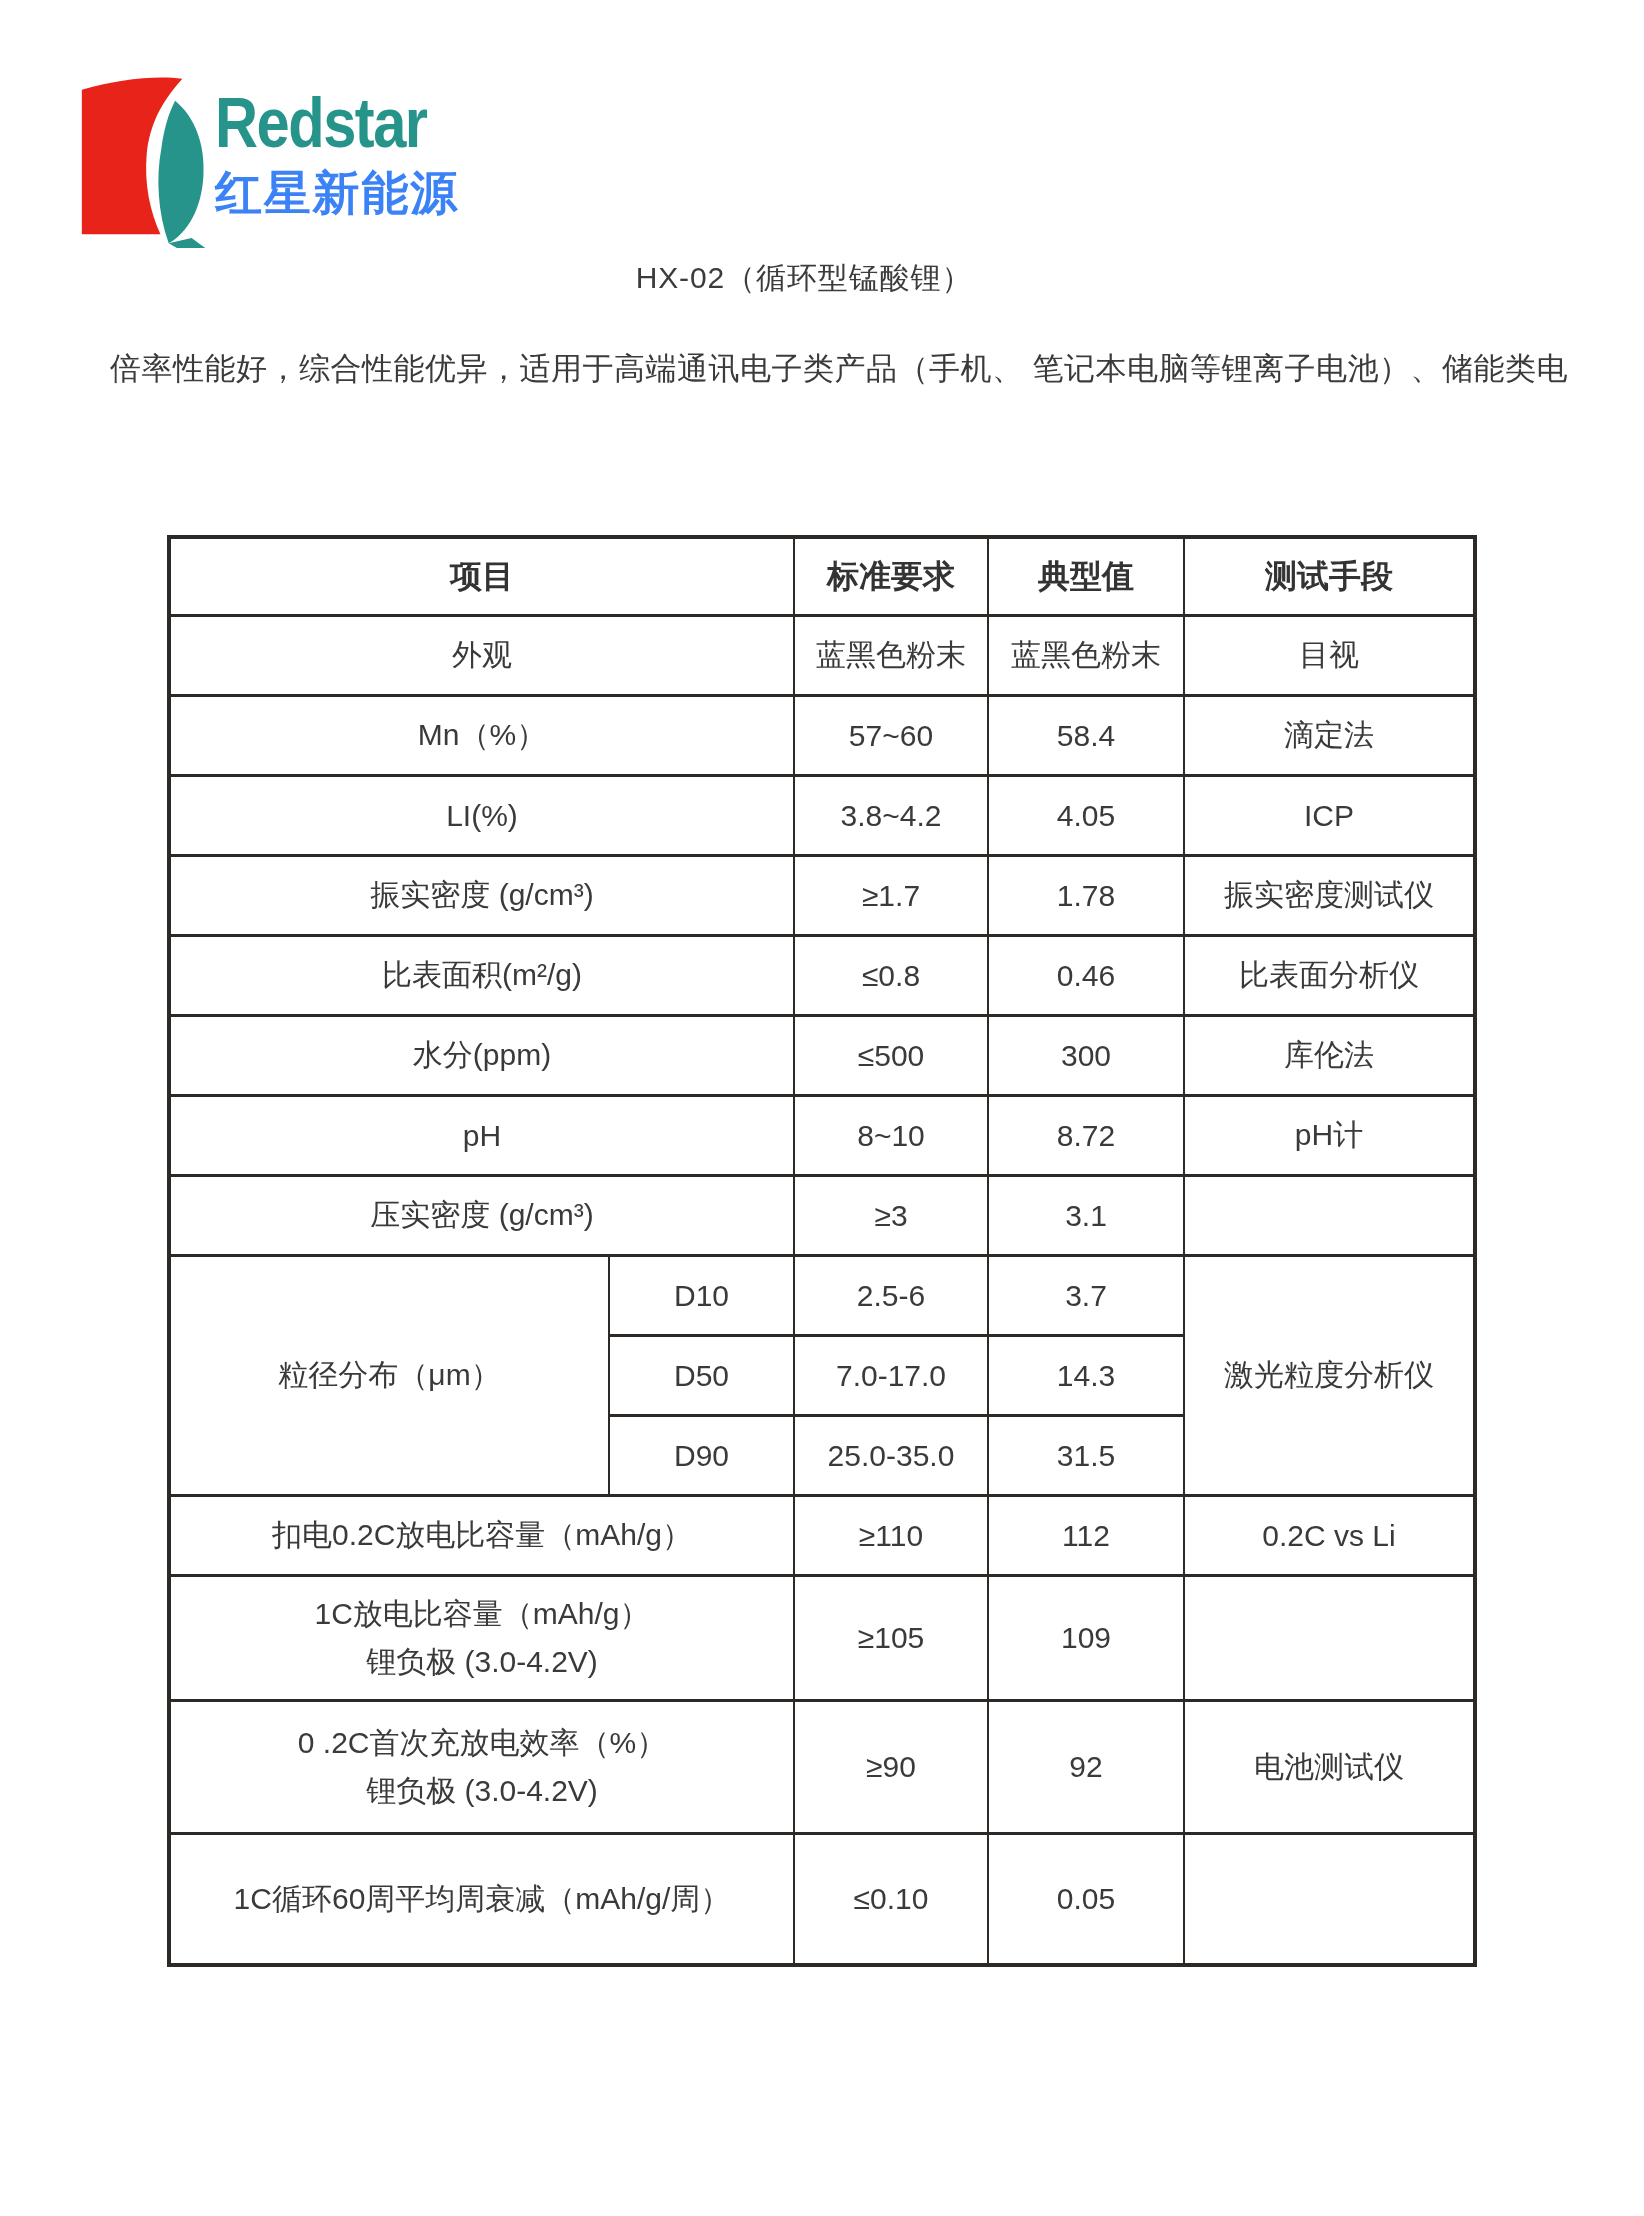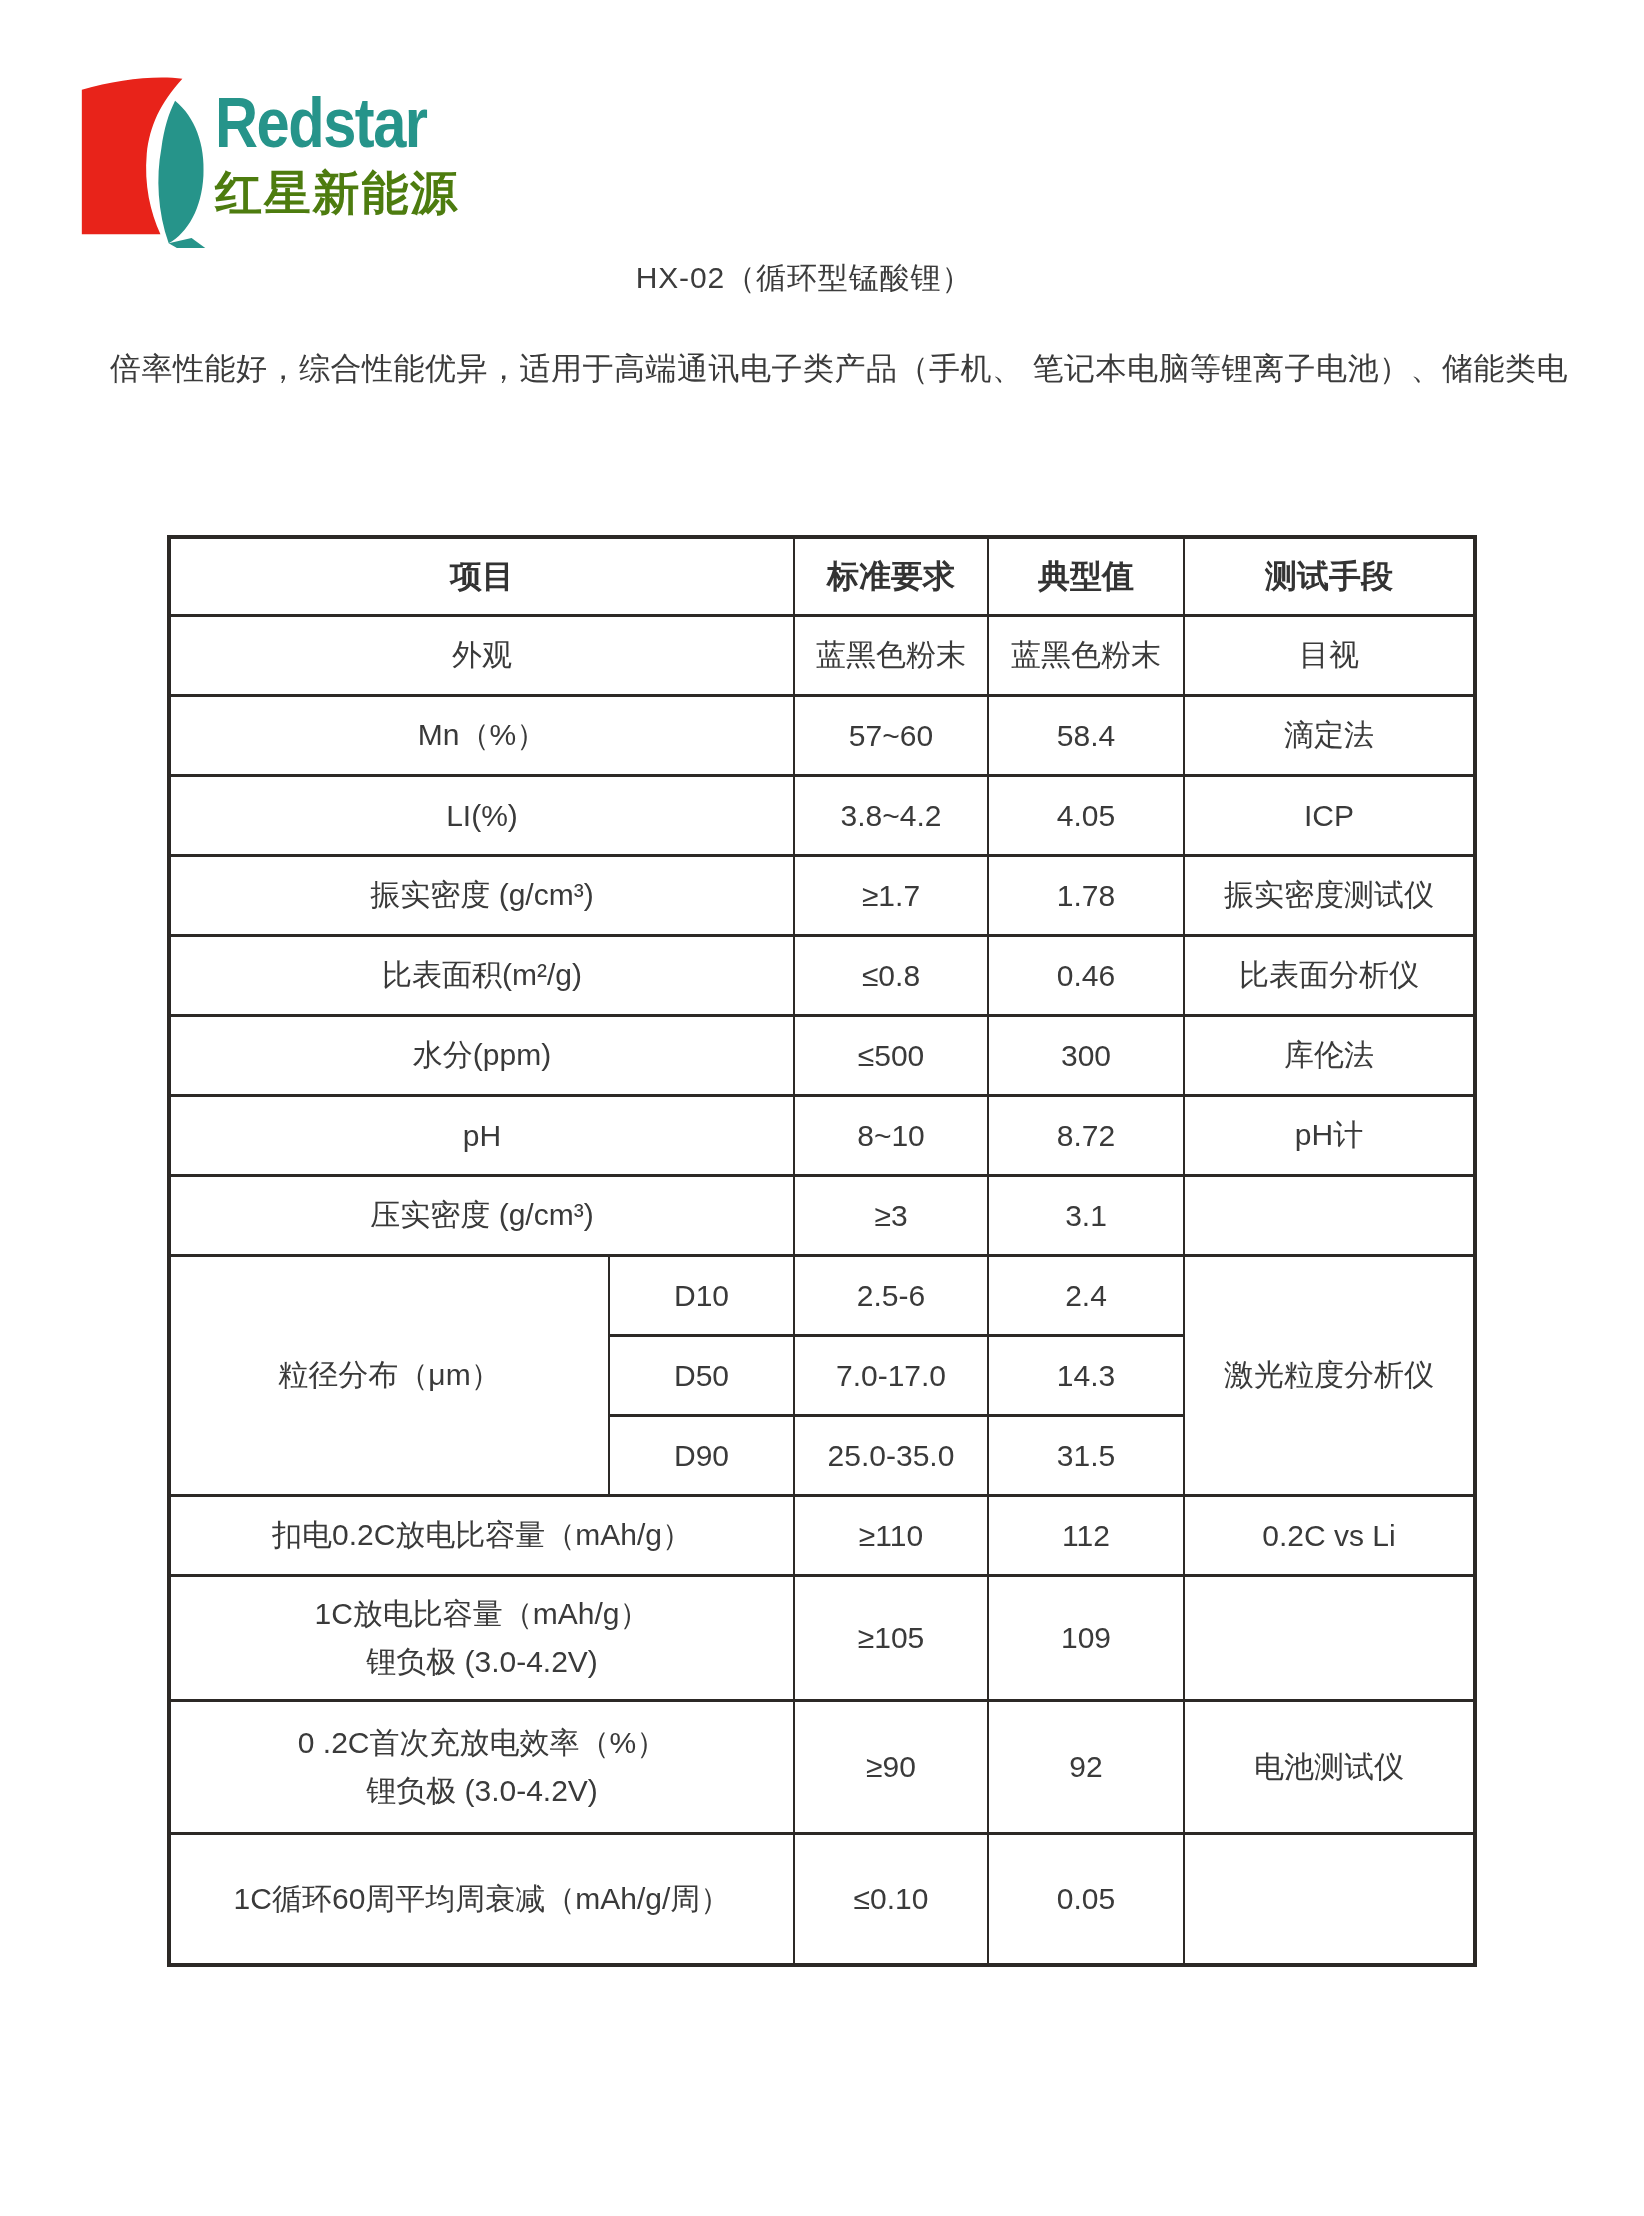--- a/index.html
+++ b/index.html
@@ -74,21 +74,21 @@
 
       <path d="M2,16 C40,5 82,0 112,4 C88,30 76,56 73,86 C70,120 77,150 88,174 L2,174 Z" fill="#e8231a"></path>
 
       <path d="M104,28 C126,46 137,76 135,110 C133,146 118,172 97,184 C85,150 83,112 89,80 C92,58 97,42 104,28 Z" fill="#26948a"></path>
 
       <path d="M97,184 L122,178 L137,189 L106,189 Z" fill="#26948a"></path>
     </svg>
   </div>
   <div class="logo-text">
     <div class="brand" style="color:#26948a">Redstar</div>
-    <div class="brand-cn" style="color:#4d7c0f">红星新能源</div>
+    <div class="brand-cn" style="color:#3b82f6">红星新能源</div>
   </div>
 </div>
 
 <div class="page-title">HX-02（循环型锰酸锂）</div>
 
 <div class="intro">
   <div class="line">倍率性能好，综合性能优异，适用于高端通讯电子类产品（手机、 笔记本电脑等锂离子电池）、储能类电</div>
 </div>
 
 <table class="spec">
@@ -161,21 +161,21 @@
     <td colspan="2">压实密度 (g/cm³)</td>
     <td>≥3</td>
     <td>3.1</td>
     <td></td>
   </tr>
 
   <tr class="r">
     <td rowspan="3">粒径分布（μm）</td>
     <td>D10</td>
     <td>2.5-6</td>
-    <td>2.4</td>
+    <td>3.7</td>
     <td rowspan="3">激光粒度分析仪</td>
   </tr>
   <tr class="r">
     <td>D50</td>
     <td>7.0-17.0</td>
     <td>14.3</td>
   </tr>
   <tr class="r">
     <td>D90</td>
     <td>25.0-35.0</td>

